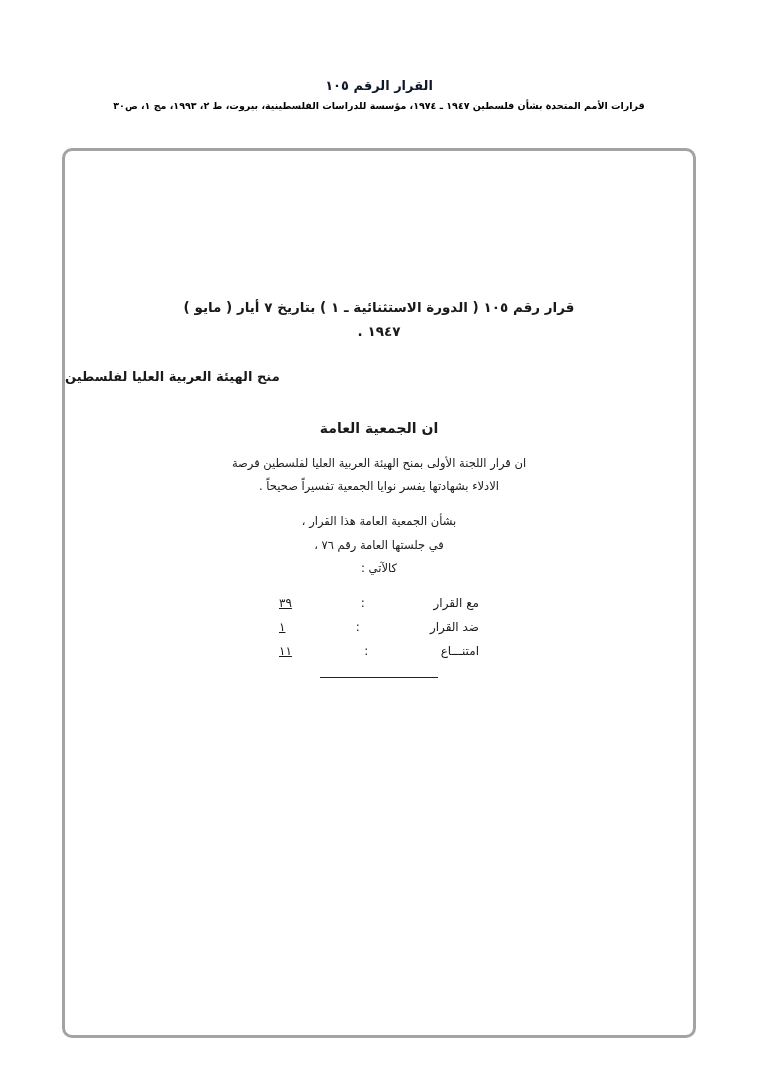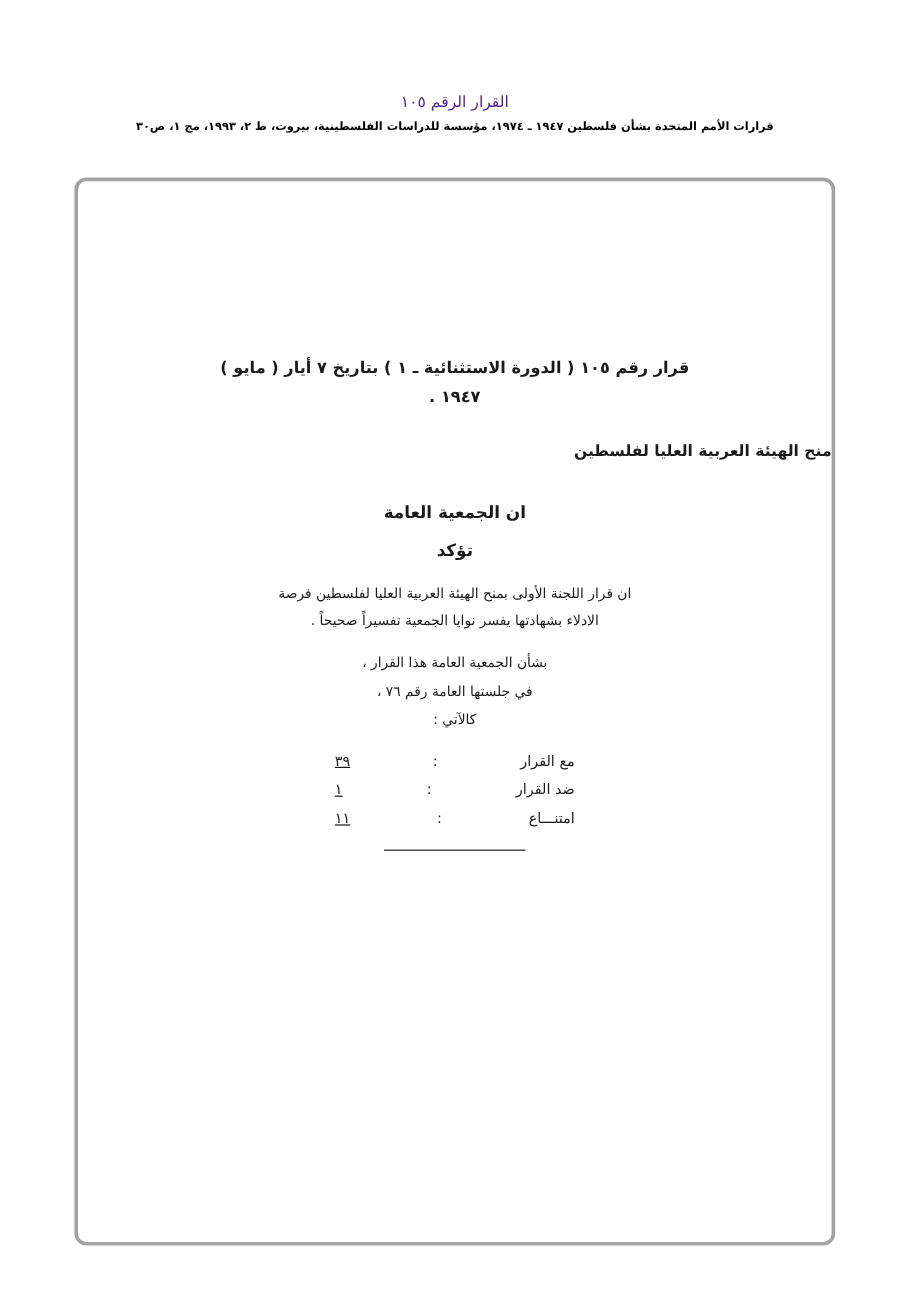--- a/index.html
+++ b/index.html
@@ -24,23 +24,23 @@
   
   .header {
     position: absolute;
     top: 78px;
     left: 0;
     right: 0;
     text-align: center;
   }
   .header-title {
     font-size: 13px;
-    font-weight: normal;
+    font-weight: bold;
     letter-spacing: 0.5px;
-    color: #4c1d95;
+    color: #0f172a;
     direction: rtl;
   }
   .header-citation {
     margin-top: 7px;
     font-size: 9.5px;
     font-weight: bold;
     color: #000;
     direction: rtl;
     white-space: nowrap;
   }
@@ -72,21 +72,21 @@
     text-align: center;
     font-size: 13.5px;
     font-weight: bold;
     line-height: 1.75;
     margin: 0 auto;
     width: 430px;
   }
 
   .res-subject {
     margin-top: 22px;
-    text-align: right;
+    text-align: left;
     font-size: 13px;
     font-weight: bold;
     line-height: 1.8;
   }
 
   .body-block {
     margin-top: 26px;
     width: 400px;
     margin-left: auto;
     margin-right: auto;
@@ -160,21 +160,20 @@
         <div>١٩٤٧ .</div>
       </div>
 
       <div class="res-subject">
         <div>منح الهيئة العربية العليا لفلسطين</div>
       </div>
 
       <div class="body-block">
 
         <div class="ctr">ان الجمعية العامة</div>
-        <div class="ctr small-gap">تؤكد</div>
 
         <div class="para">
           <span class="ln">ان قرار اللجنة الأولى بمنح الهيئة العربية العليا لفلسطين فرصة</span>
           <span class="ln">الادلاء بشهادتها يفسر نوايا الجمعية تفسيراً صحيحاً .</span>
         </div>
 
         <div class="after">
           <span class="ln">بشأن الجمعية العامة هذا القرار ،</span>
           <span class="ln">في جلستها العامة رقم ٧٦ ،</span>
           <span class="ln">كالآتي :</span>

